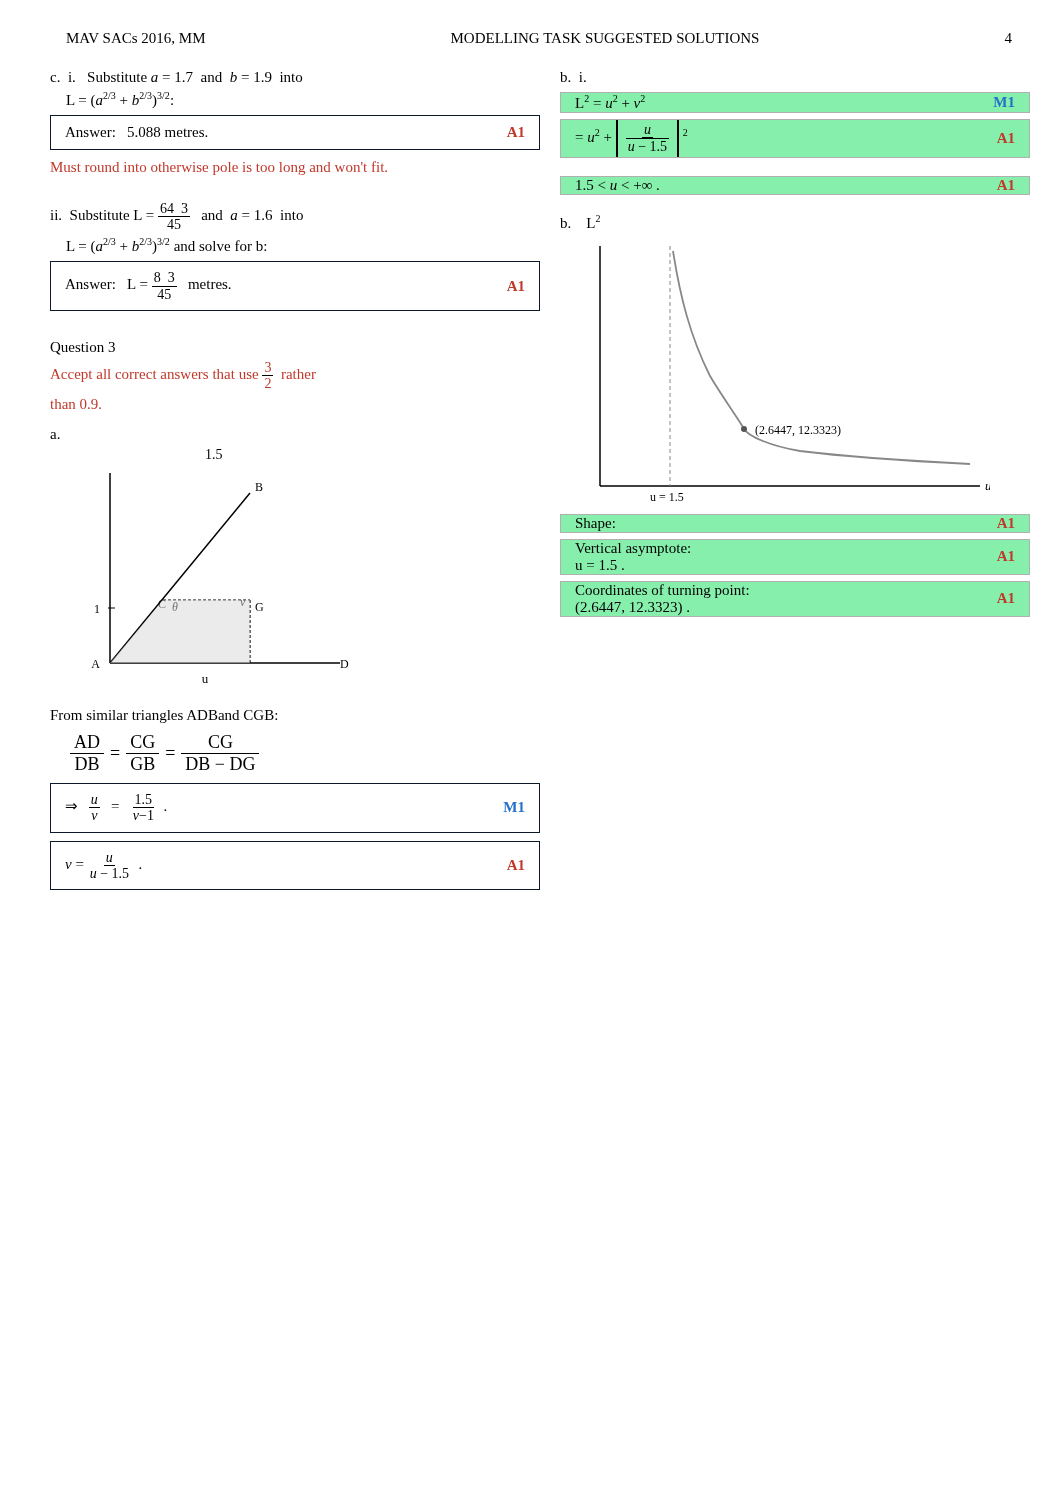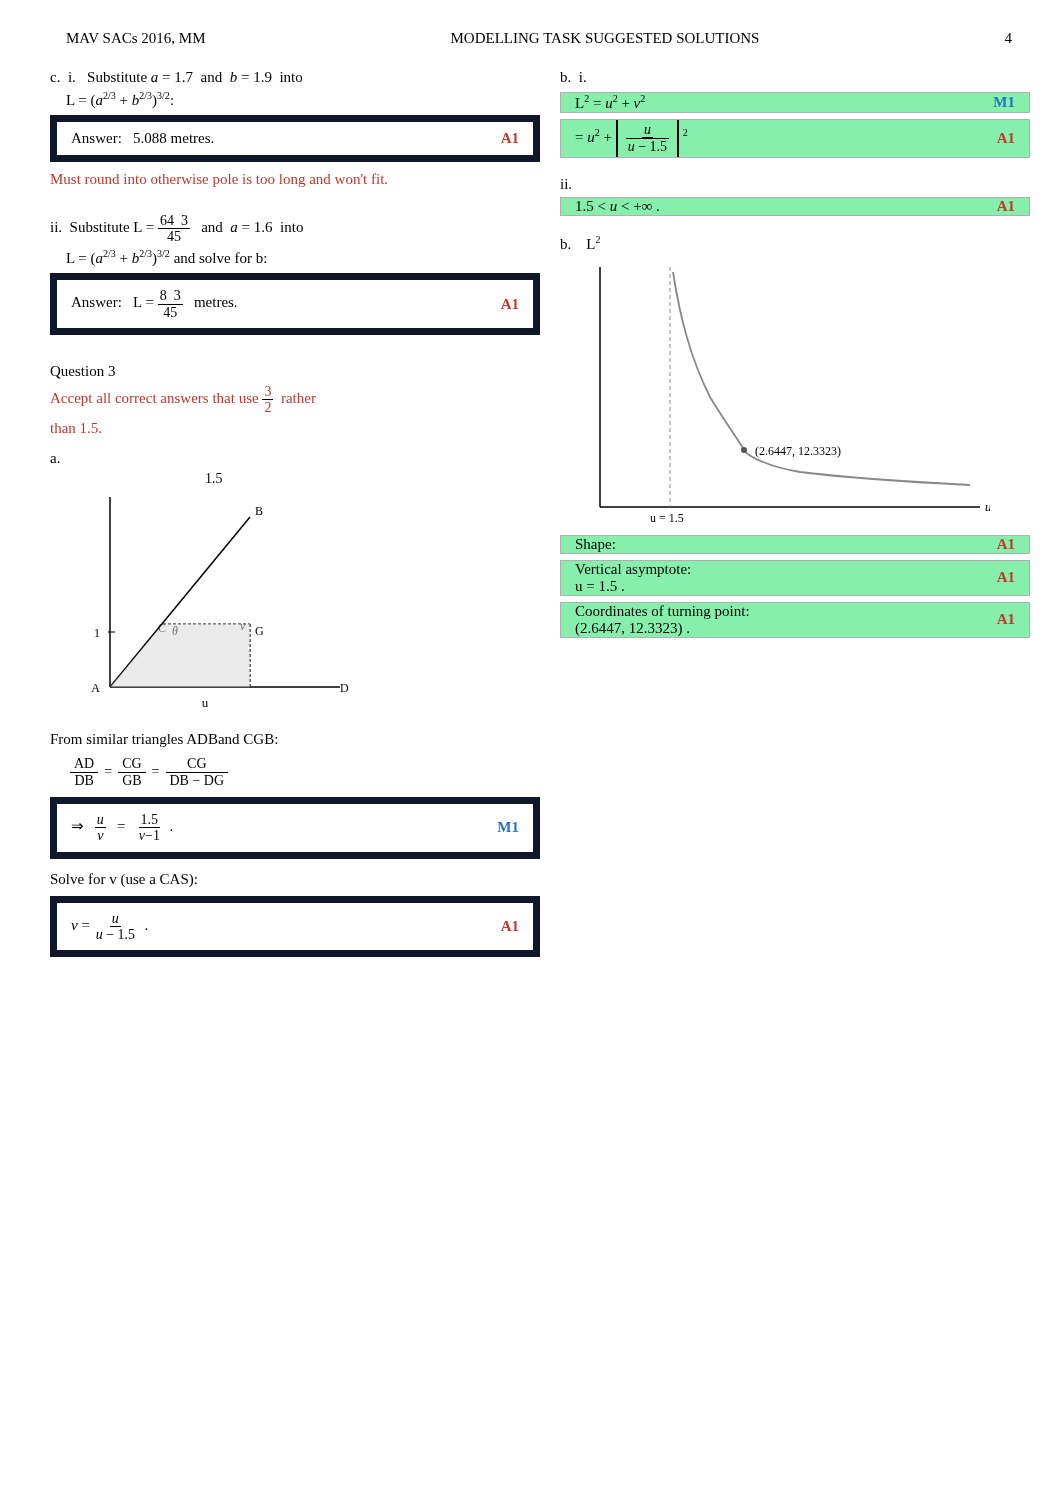--- a/index.html
+++ b/index.html
@@ -41,21 +41,21 @@
       padding: 0 14px;
       margin: 6px 0;
       background: #86efac;
       display: flex;
       justify-content: space-between;
       align-items: center;
     }
     .mark-red { color: #c0392b; font-weight: bold; }
     .mark-blue { color: #2472c8; font-weight: bold; }
     .answer-box {
-      border: 7px solid #0f172a;
+      border: 1px solid #0f172a;
       padding: 8px 14px;
       margin: 6px 0;
       background: #fff;
       display: flex;
       justify-content: space-between;
       align-items: center;
     }
     .red-text { color: #c0392b; }
     .math-line {
       margin: 4px 0;
@@ -149,21 +149,21 @@
       <div>
         <div class="question-header">Question 3</div>
         <div class="red-text" style="line-height:1.6; margin-bottom: 10px;">
           <span>Accept all correct answers that use 
             <span class="fraction">
                 <span class="num">3</span>
                 <span class="den">2</span>
               </span>
             &nbsp;rather
           </span><br>
-          <span>than 1.5.</span>
+          <span>than 0.9.</span>
         </div>
       </div>
 
       <div>
         <div class="math-line">a.</div>
         <div style="position:relative; display:flex; flex-direction:column; align-items:flex-start;">
 
           <div style="margin-left: 155px; font-size:14px;">1.5</div>
 
           <svg width="300" height="240">
@@ -197,21 +197,21 @@
 
             <line x1="58" y1="145" x2="65" y2="145" stroke="#000" stroke-width="1"></line>
 
             <polygon points="60,200 113,137 200,137 200,200" fill="#d8d8d8" opacity="0.5"></polygon>
           </svg>
         </div>
 
         <div class="math-line" style="margin-top:4px;">From similar triangles ADBand CGB:</div>
 
         <div style="margin: 8px 0 8px 20px;">
-          <table style="border-collapse:collapse; font-size:14px;">
+          <table style="border-collapse:collapse; font-size:18px;">
             <tbody>
                 <tr>
               <td style="text-align:center; border-bottom:1px solid #000; padding: 0 4px;">AD</td>
               <td rowspan="2" style="padding: 0 6px; vertical-align:middle;">=</td>
               <td style="text-align:center; border-bottom:1px solid #000; padding: 0 4px;">CG</td>
               <td rowspan="2" style="padding: 0 6px; vertical-align:middle;">=</td>
               <td style="text-align:center; border-bottom:1px solid #000; padding: 0 4px;">CG</td>
             </tr>
             <tr>
               <td style="text-align:center; padding: 0 4px;">DB</td>
@@ -232,21 +232,20 @@
             &nbsp; = &nbsp;
             <span class="fraction">
                 <span class="num">1.5</span>
                 <span class="den"><i>v</i>−1</span>
               </span>
             &nbsp;.
           </span>
           <span class="mark-blue">M1</span>
         </div>
 
-        <div class="math-line" style="margin-top:12px;">Solve for v (use a CAS):</div>
 
         <div class="answer-box" style="margin-top:8px;">
           <span>
             <i>v</i> = 
             <span class="fraction">
                 <span class="num"><i>u</i></span>
                 <span class="den"><i>u</i> − 1.5</span>
               </span>
             &nbsp;.
           </span>
@@ -276,21 +275,20 @@
                     <span class="num"><i>u</i></span>
                     <span class="den" style="border-top:1px solid #000;"><i>u</i> − 1.5</span>
                   </span></span>
             </span>
             <span class="sup">2</span>
           </span>
           <span class="mark-red">A1</span>
         </div>
 
         <div style="margin-top:18px;">
-          <div class="math-line">ii.</div>
           <div class="math-box" style="margin-top:4px;">
             <span>1.5 &lt; <i>u</i> &lt; +∞ .</span>
             <span class="mark-red">A1</span>
           </div>
         </div>
 
         <div style="margin-top:18px;">
           <div class="math-line">
             b. &nbsp;&nbsp; L<span class="sup">2</span>
           </div>

